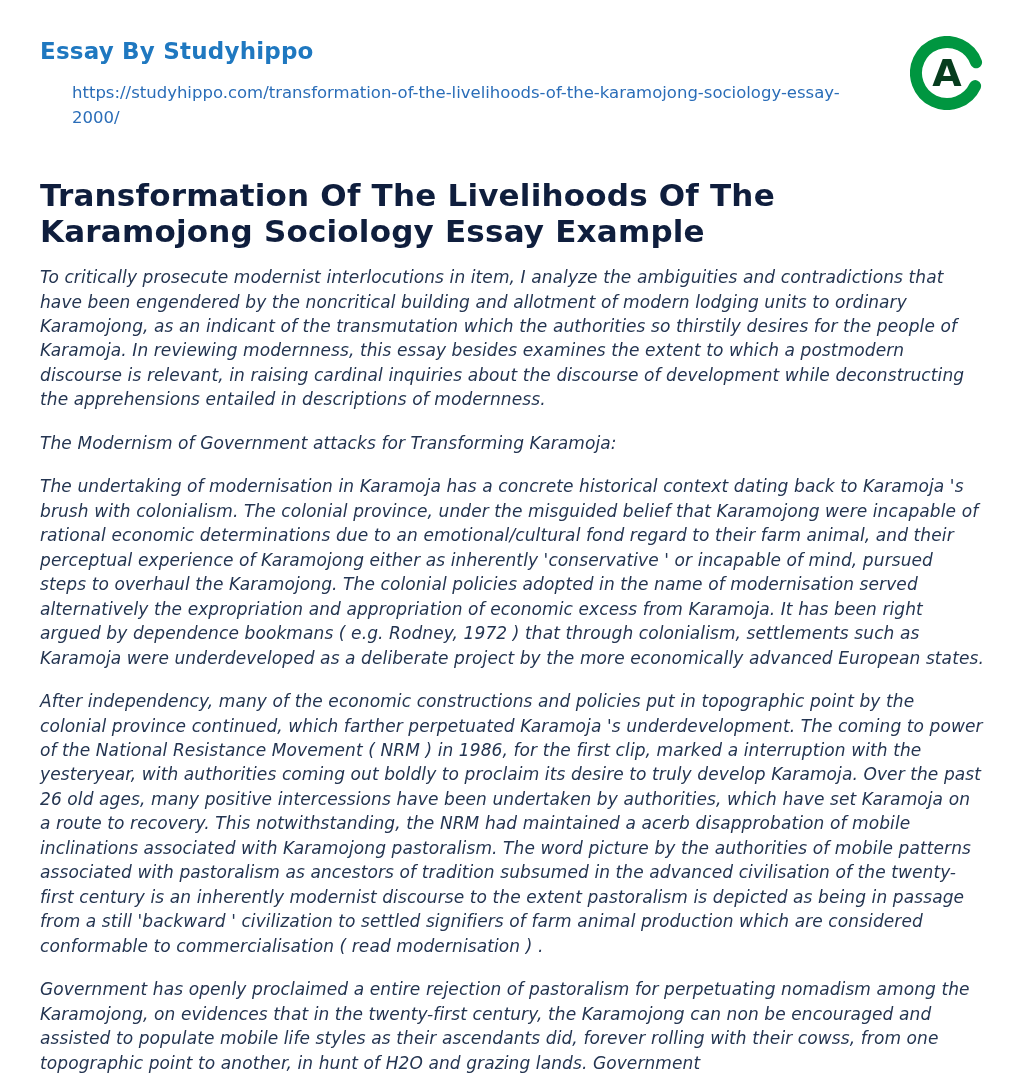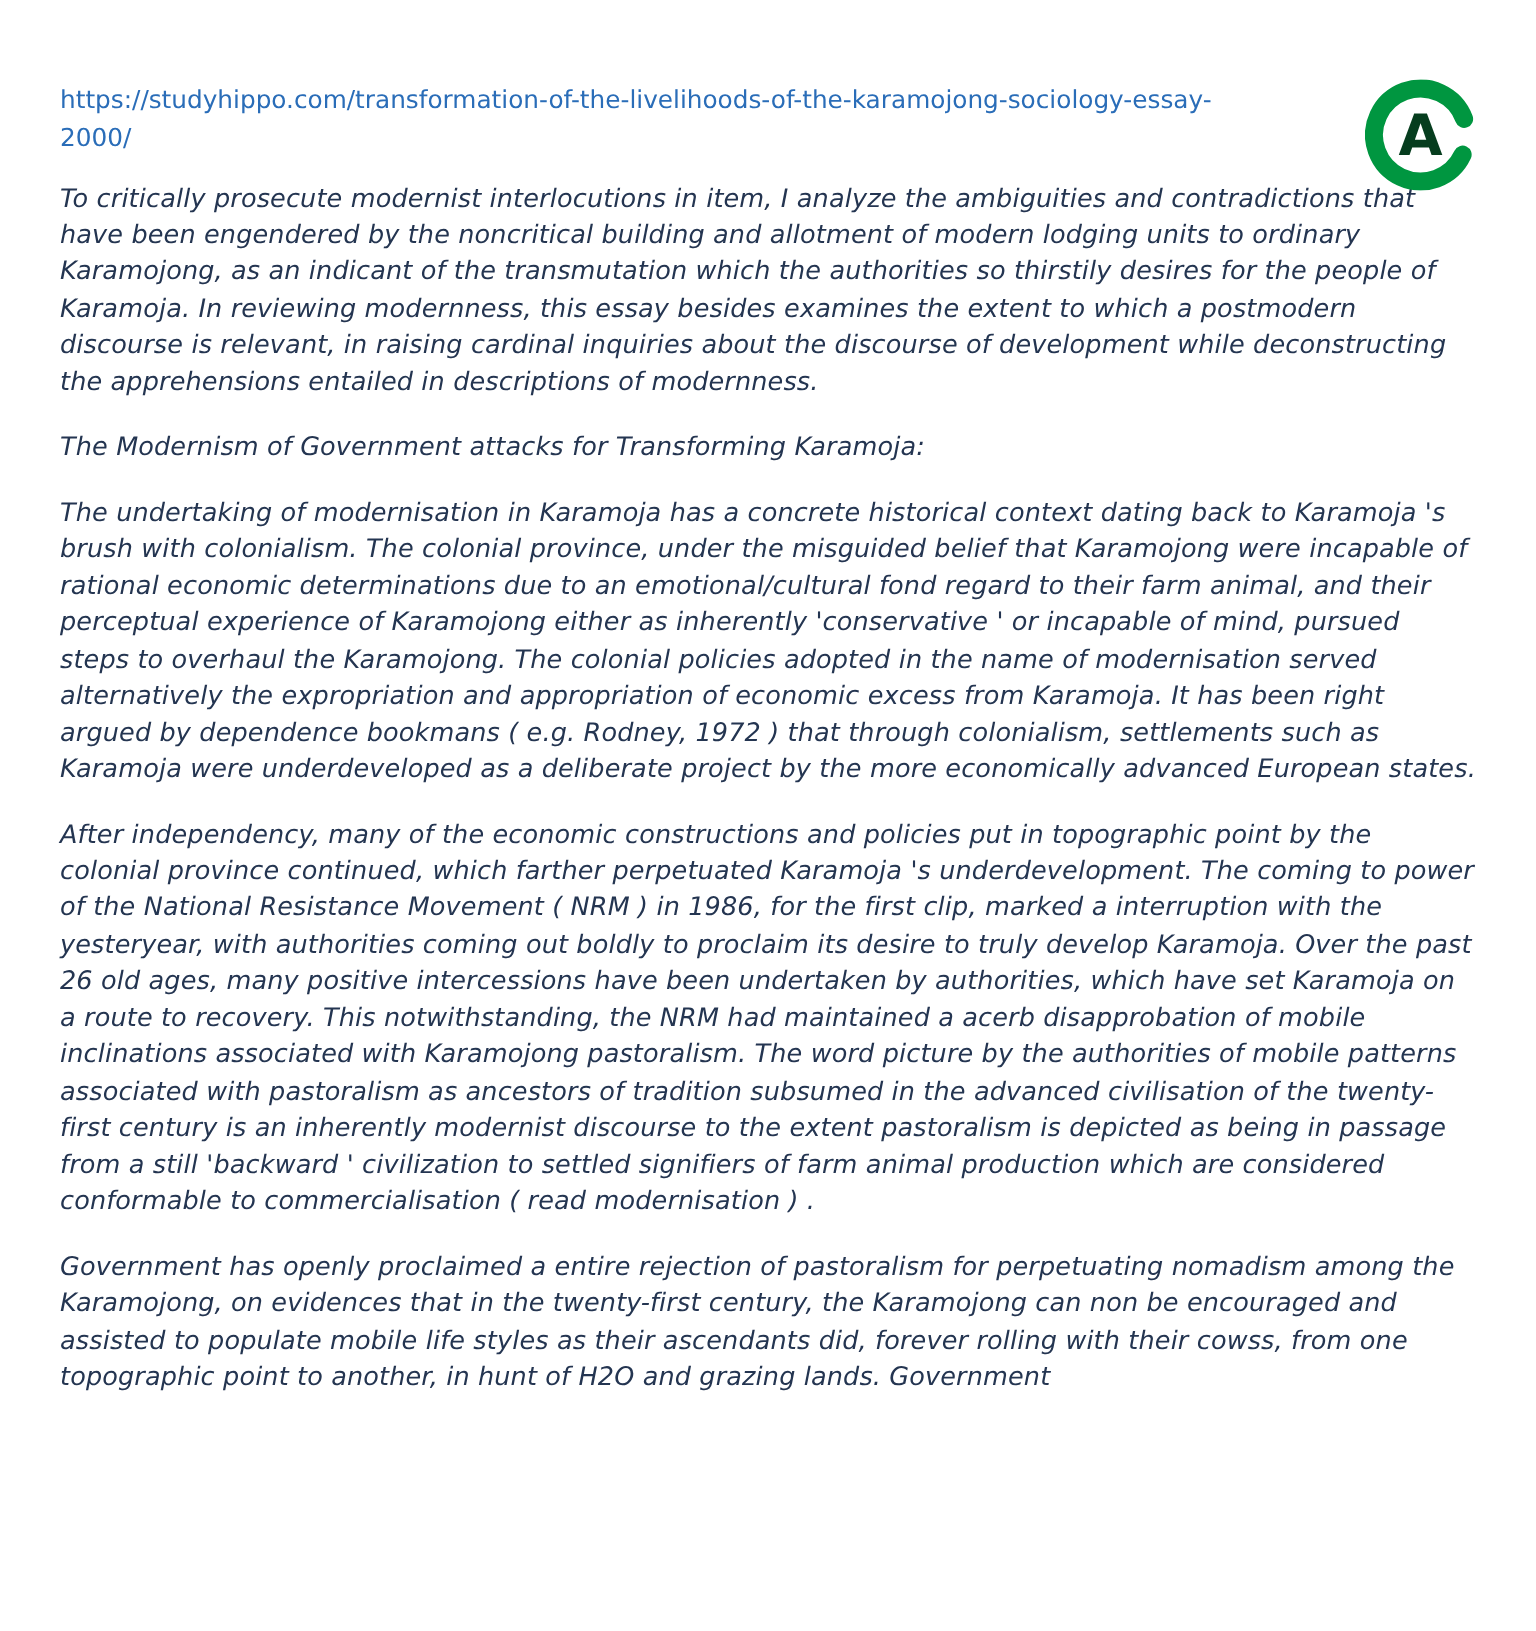--- a/index.html
+++ b/index.html
@@ -28,20 +28,21 @@
   .essay-url {
     display: block;
     margin-top: 17px;
     max-width: 810px;
     font-size: 16.5px;
     line-height: 1.5;
     color: #2a6db8;
     text-decoration: none;
     word-wrap: break-word;
     cursor: pointer;
+    margin-left: 32px;
   }
   .logo-wrap {
     position: absolute;
     top: -2px;
     right: 0px;
     width: 74px;
     height: 74px;
     display: block;
     cursor: pointer;
   }
@@ -64,32 +65,34 @@
     max-width: 944px;
     letter-spacing: 0.1px;
   }
 </style>
 </head>
 <body>
 
 <div class="page">
 
   <div class="header">
+    <a class="brand-link">Essay By Studyhippo</a>
 
     <a class="essay-url">https://studyhippo.com/transformation-of-the-livelihoods-of-the-karamojong-sociology-essay-2000/</a>
 
     <span class="logo-wrap">
       <svg width="74" height="74" viewBox="0 0 74 74">
 
         <circle cx="37" cy="37" r="31" fill="none" stroke="#009640" stroke-width="12" stroke-linecap="round" stroke-dasharray="170 24.8" transform="rotate(25 37 37)"></circle>
         <text x="37" y="50" text-anchor="middle" font-family="DejaVu Sans, Liberation Sans, sans-serif" font-size="38" font-weight="bold" fill="#063d1e">A</text>
       </svg>
     </span>
   </div>
 
+  <h1 class="essay-title">Transformation Of The Livelihoods Of The Karamojong Sociology Essay Example</h1>
 
   <div class="essay-body">
       <p class="para">To critically prosecute modernist interlocutions in item, I analyze the ambiguities and contradictions that have been engendered by the noncritical building and allotment of modern lodging units to ordinary Karamojong, as an indicant of the transmutation which the authorities so thirstily desires for the people of Karamoja. In reviewing modernness, this essay besides examines the extent to which a postmodern discourse is relevant, in raising cardinal inquiries about the discourse of development while deconstructing the apprehensions entailed in descriptions of modernness.</p>
       <p class="para">The Modernism of Government attacks for Transforming Karamoja:</p>
       <p class="para">The undertaking of modernisation in Karamoja has a concrete historical context dating back to Karamoja 's brush with colonialism. The colonial province, under the misguided belief that Karamojong were incapable of rational economic determinations due to an emotional/cultural fond regard to their farm animal, and their perceptual experience of Karamojong either as inherently 'conservative ' or incapable of mind, pursued steps to overhaul the Karamojong. The colonial policies adopted in the name of modernisation served alternatively the expropriation and appropriation of economic excess from Karamoja. It has been right argued by dependence bookmans ( e.g. Rodney, 1972 ) that through colonialism, settlements such as Karamoja were underdeveloped as a deliberate project by the more economically advanced European states.</p>
       <p class="para">After independency, many of the economic constructions and policies put in topographic point by the colonial province continued, which farther perpetuated Karamoja 's underdevelopment. The coming to power of the National Resistance Movement ( NRM ) in 1986, for the first clip, marked a interruption with the yesteryear, with authorities coming out boldly to proclaim its desire to truly develop Karamoja. Over the past 26 old ages, many positive intercessions have been undertaken by authorities, which have set Karamoja on a route to recovery. This notwithstanding, the NRM had maintained a acerb disapprobation of mobile inclinations associated with Karamojong pastoralism. The word picture by the authorities of mobile patterns associated with pastoralism as ancestors of tradition subsumed in the advanced civilisation of the twenty-first century is an inherently modernist discourse to the extent pastoralism is depicted as being in passage from a still 'backward ' civilization to settled signifiers of farm animal production which are considered conformable to commercialisation ( read modernisation ) .</p>
       <p class="para">Government has openly proclaimed a entire rejection of pastoralism for perpetuating nomadism among the Karamojong, on evidences that in the twenty-first century, the Karamojong can non be encouraged and assisted to populate mobile life styles as their ascendants did, forever rolling with their cowss, from one topographic point to another, in hunt of H2O and grazing lands. Government</p>
     </div>
 
 </div>

